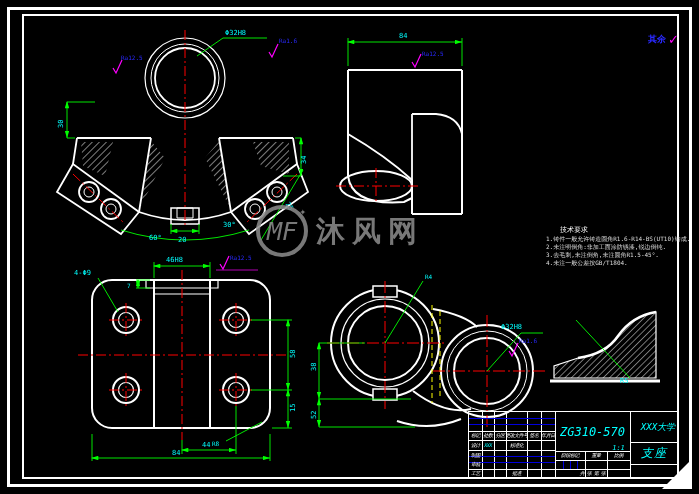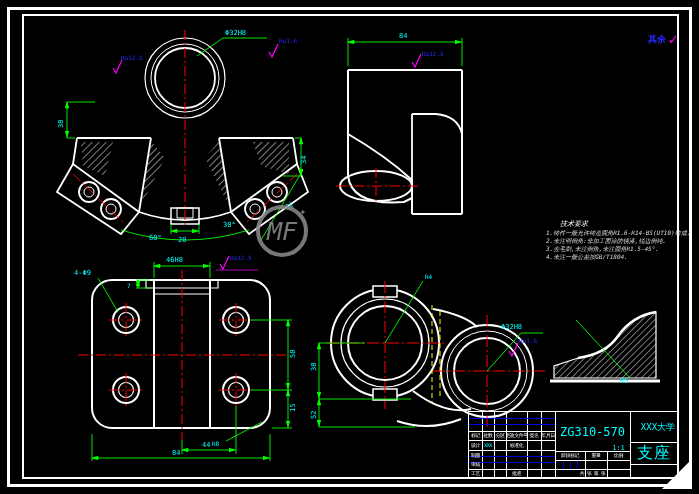--- a/index.html
+++ b/index.html
@@ -9,21 +9,21 @@
   #sheet { position:relative; width:699px; height:494px; background:#000; }
 
   
   .outer-frame { left:7px; top:7px; width:685px; height:480px; border:3px solid #fff; }
   .inner-frame { left:22px; top:14px; width:657px; height:465px; border:2px solid #fff; }
   .fold-tri { left:662px; top:459px; width:0; height:0;
               border-left:30px solid transparent; border-bottom:30px solid #fff; }
   .cmark { background:#fff; } .bl { color:#2929ff;margin-left:24px; }
 
   
-  .tech { left:546px; top:220px; width:150px; color:#ddd; font-size:6px; line-height:8px;font-style:italic; }
+  .tech { left:546px; top:226px; width:150px; color:#ddd; font-size:6px; line-height:8px; }
   .tech .t-title { color:#fff; font-size:7px; margin-left:14px; margin-bottom:1px; }
 
   
   .corner-note { left:624px; top:32px; display:flex; align-items:center; gap:2px; }
   .corner-note .txt { font-size:9px; font-weight:bold; }
   .corner-note .chk { color:#ff00ff; font-size:13px; font-style:italic; font-weight:bold; }
 
   
   .wm { left:256px; top:205px; width:200px; display:flex; gap:8px; opacity:.85; }
   .wm-logo { width:52px; height:52px; border:4px solid #8e8e8e; border-radius:50%;
@@ -35,24 +35,24 @@
   .wm-url { font-size:15px; font-weight:bold; color:#8e8e8e; letter-spacing:1px; }
 
   
   .tb { left:468px; top:411px; width:211px; height:68px; border:1px solid #fff; }
   .tb .vl, .tb .hl { position:absolute; background:#fff; }
   .tb .vl { width:1px; } .tb .hl { height:1px; }
   .tb .bvl { position:absolute; background:#0000dd; width:1px; }
   .tb .bhl { position:absolute; background:#0000dd; height:1px; }
   .tb .cell { position:absolute; color:#fff; font-size:5px; line-height:1;
               display:flex; align-items:center; justify-content:center;
-              overflow:hidden; white-space:nowrap; letter-spacing:-0.5px; }
+              overflow:hidden; white-space:nowrap; letter-spacing:-0.5px;font-style:italic; }
   .tb .code { font-size:12px; color:#00ffff; letter-spacing:0; }
   .tb .org  { font-size:9px;  color:#00ffff; letter-spacing:0; }
-  .tb .pname{ font-size:16px; color:#00ffff; letter-spacing:1px; }
+  .tb .pname{ font-size:12px; color:#00ffff; letter-spacing:1px; }
   .tb .scale{ font-size:7px;  color:#00ffff; letter-spacing:0; }
   .tb .name { color:#00ffff; font-size:5px; }
 </style>
 </head>
 <body>
 
 <div id="sheet">
 
   <div class="abs outer-frame"></div>
   <div class="abs inner-frame"></div>
@@ -295,20 +295,21 @@
     <div>3.去毛刺,未注倒角,未注圆角R1.5-45°.</div>
     <div>4.未注一般公差按GB/T1804.</div>
   </div>
 
   <div class="abs wm">
     <div class="wm-logo">
       <span class="mf">MF</span>
       <span class="plus">✦</span>
     </div>
     <div class="wm-right">
+      <div class="wm-name">沐风网</div>
     </div>
   </div>
 
   <div class="abs tb">
 
     <div class="vl" style="left:86px;top:0;height:66px"></div>
     <div class="vl" style="left:161px;top:0;height:66px"></div>
 
     <div class="vl" style="left:13px;top:0;height:66px"></div>
     <div class="vl" style="left:25px;top:0;height:66px"></div>

